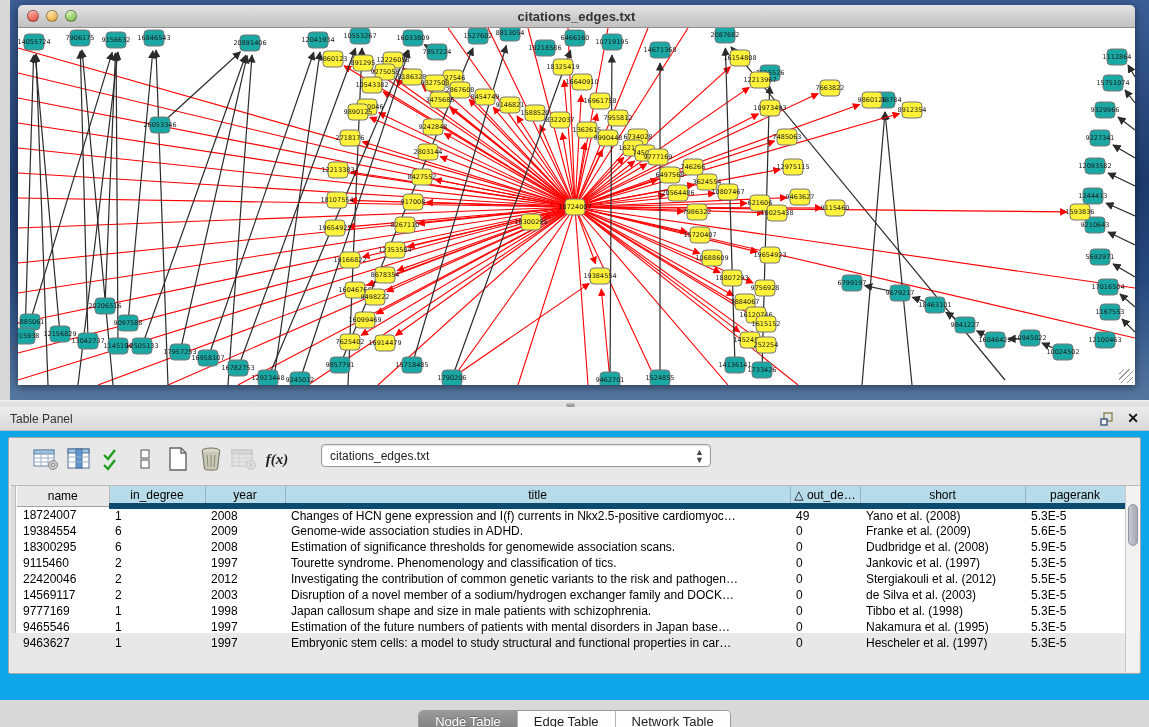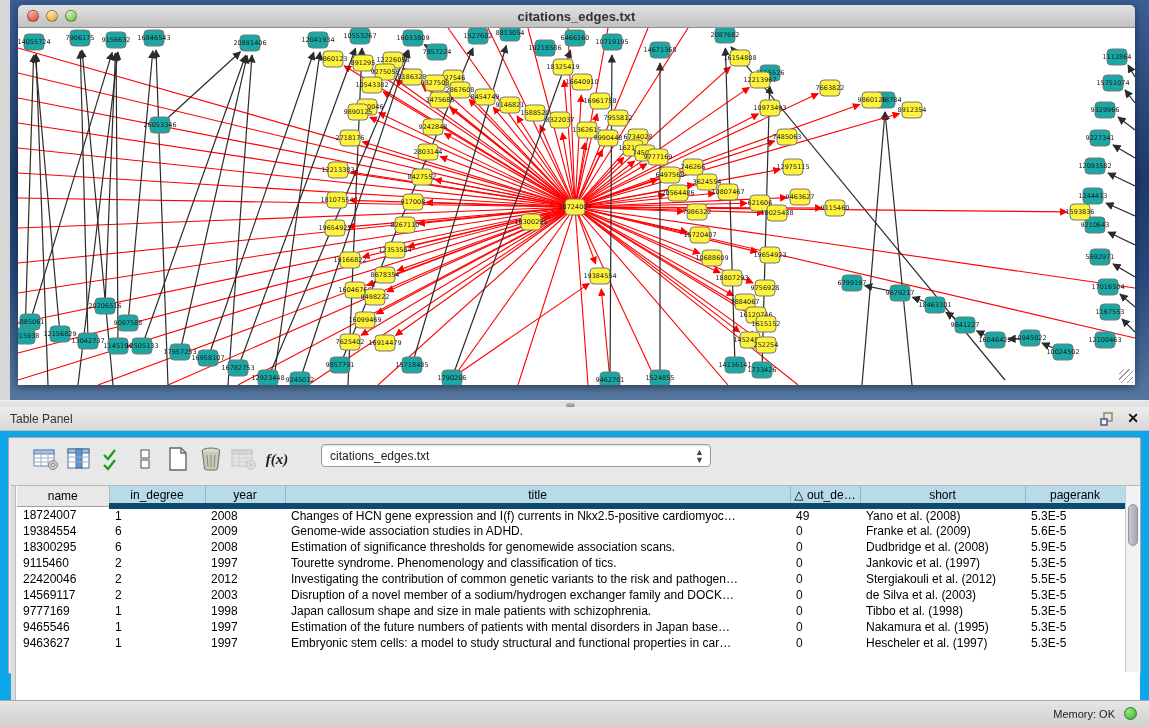--- a/index.html
+++ b/index.html
@@ -56,21 +56,21 @@
   #fx-glyph { font-family:"Liberation Serif",serif; font-style:italic; font-size:15px;
     font-weight:bold; color:#222; }
   #table-select { margin-left:26px; width:390px; height:23px; background:#fff;
     border:1px solid #9a9a9a; border-radius:4px; display:flex; align-items:center;
     font-size:12px; color:#222; position:relative; box-shadow:inset 0 1px 2px rgba(0,0,0,.12); }
   #table-select .sel-text { padding-left:8px; }
   #table-select .sel-arrows { position:absolute; right:6px; top:3px; font-size:9px;
     line-height:8px; color:#444; text-align:center; }
 
   
-  #tbl-wrap { position:absolute; left:2px; top:47px; width:1129px; height:216px;
+  #tbl-wrap { position:absolute; left:2px; top:47px; width:1129px; height:148px;
     background:#fff; border-top:1px solid #b9b9b9; }
   #row-gutter { position:absolute; left:0; top:0; width:5px; height:100%;
     background:#dcdcdc; border-right:1px solid #bdbdbd; }
   table#node-table { position:absolute; left:6px; top:0; border-collapse:collapse;
     table-layout:fixed; width:1108px; font-size:12px; color:#000; }
   #node-table th { height:20px; background:#b7dbe8; border-right:1px solid #8fb6c6;
     border-bottom:6px solid #0c4a6e; font-weight:normal; font-size:12px; text-align:center;
     overflow:hidden; white-space:nowrap; }
   #node-table th.corner { background:#e8e8e8; border-right:1px solid #bdbdbd;
     border-bottom:1px solid #9f9f9f; }
@@ -1016,17 +1016,13 @@
       <div id="tp-tabs">
         <div id="seg-control">
             <div class="seg selected">Node Table</div>
             <div class="seg">Edge Table</div>
             <div class="seg">Network Table</div>
           </div>
       </div>
     </div>
   </div>
 
-  <div id="status-bar">
-    <span id="memory">Memory: OK</span>
-    <span id="memory-dot"></span>
-  </div>
 </div>
 
 </body></html>

